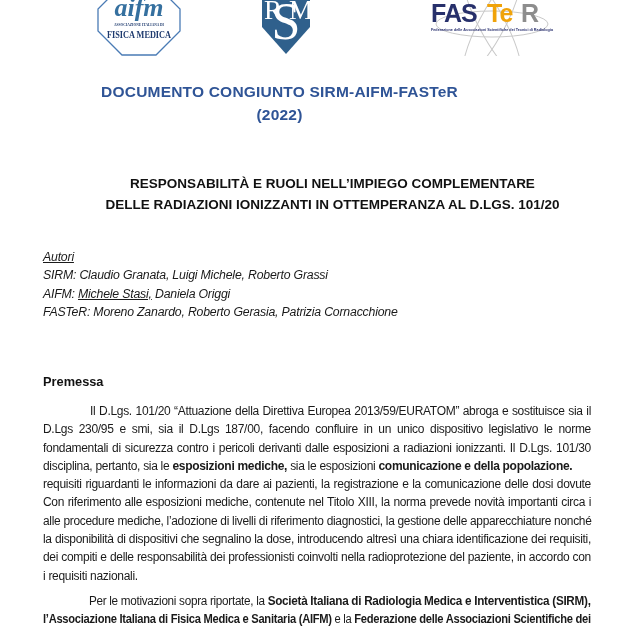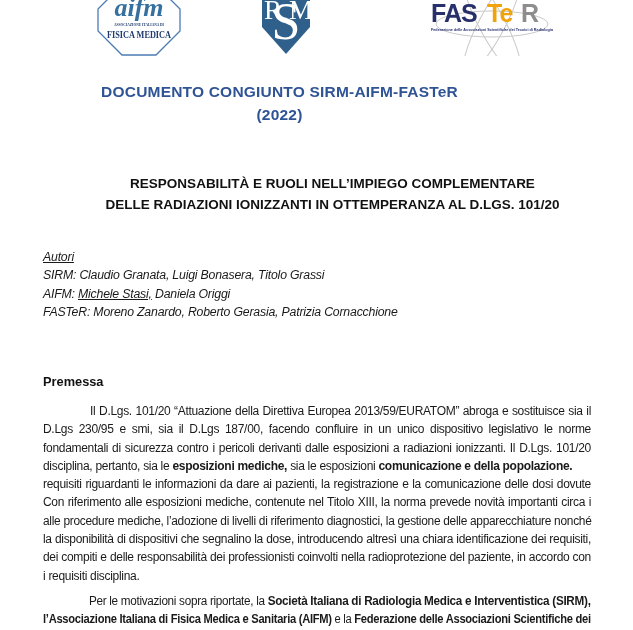--- a/index.html
+++ b/index.html
@@ -80,42 +80,42 @@
   </div>
 
   <div class="subject">
     <div>RESPONSABILITÀ E RUOLI NELL’IMPIEGO COMPLEMENTARE</div>
     <div>DELLE RADIAZIONI IONIZZANTI IN OTTEMPERANZA AL D.LGS. 101/20</div>
   </div>
 
   <div class="authors">
     <div class="line"><span class="u">Autori</span></div>
     <div>
-        <div class="line"><span>SIRM: Claudio Granata, Luigi Bonasera, Titolo Grassi</span></div>
+        <div class="line"><span>SIRM: Claudio Granata, Luigi Michele, Roberto Grassi</span></div>
         <div class="line"><span>AIFM: </span><span class="u">Michele Stasi,</span><span> Daniela Origgi</span></div>
         <div class="line"><span>FASTeR: Moreno Zanardo, Roberto Gerasia, Patrizia Cornacchione</span></div>
       </div>
   </div>
 
   <div class="premessa">Premessa</div>
 
   <div class="body-text">
     <div class="para">
         <div class="line just ind"><span>Il D.Lgs. 101/20 “Attuazione della Direttiva Europea 2013/59/EURATOM” abroga e sostituisce sia il</span></div>
         <div class="line just"><span>D.Lgs 230/95 e smi, sia il D.Lgs 187/00, facendo confluire in un unico dispositivo legislativo le norme</span></div>
-        <div class="line just"><span>fondamentali di sicurezza contro i pericoli derivanti dalle esposizioni a radiazioni ionizzanti. Il D.Lgs. 101/20</span></div>
+        <div class="line just"><span>fondamentali di sicurezza contro i pericoli derivanti dalle esposizioni a radiazioni ionizzanti. Il D.Lgs. 101/30</span></div>
         <div class="line"><span>disciplina, pertanto, sia le </span><span class="b">esposizioni mediche,</span><span> sia le esposizioni </span><span class="b">comunicazione e della popolazione.</span></div>
       </div>
     <div class="para">
         <div class="line just"><span>requisiti riguardanti le informazioni da dare ai pazienti, la registrazione e la comunicazione delle dosi dovute</span></div>
         <div class="line just"><span>Con riferimento alle esposizioni mediche, contenute nel Titolo XIII, la norma prevede novità importanti circa i</span></div>
         <div class="line just" style="transform-origin: left center; transform: scaleX(0.994555);"><span>alle procedure mediche, l’adozione di livelli di riferimento diagnostici, la gestione delle apparecchiature nonché</span></div>
         <div class="line just"><span>la disponibilità di dispositivi che segnalino la dose, introducendo altresì una chiara identificazione dei requisiti,</span></div>
         <div class="line just"><span>dei compiti e delle responsabilità dei professionisti coinvolti nella radioprotezione del paziente, in accordo con</span></div>
-        <div class="line"><span>i requisiti disciplina.</span></div>
+        <div class="line"><span>i requisiti nazionali.</span></div>
       </div>
     <div class="para gap">
         <div class="line just ind" style="transform-origin: left center; transform: scaleX(0.976827);"><span>Per le motivazioni sopra riportate, la </span><span class="b">Società Italiana di Radiologia Medica e Interventistica (SIRM),</span></div>
         <div class="line just" style="transform-origin: left center; transform: scaleX(0.93039);"><span class="b">l’Associazione Italiana di Fisica Medica e Sanitaria (AIFM)</span><span> e la </span><span class="b">Federazione delle Associazioni Scientifiche dei</span></div>
       </div>
   </div>
 
 </div>
 
 </body></html>

